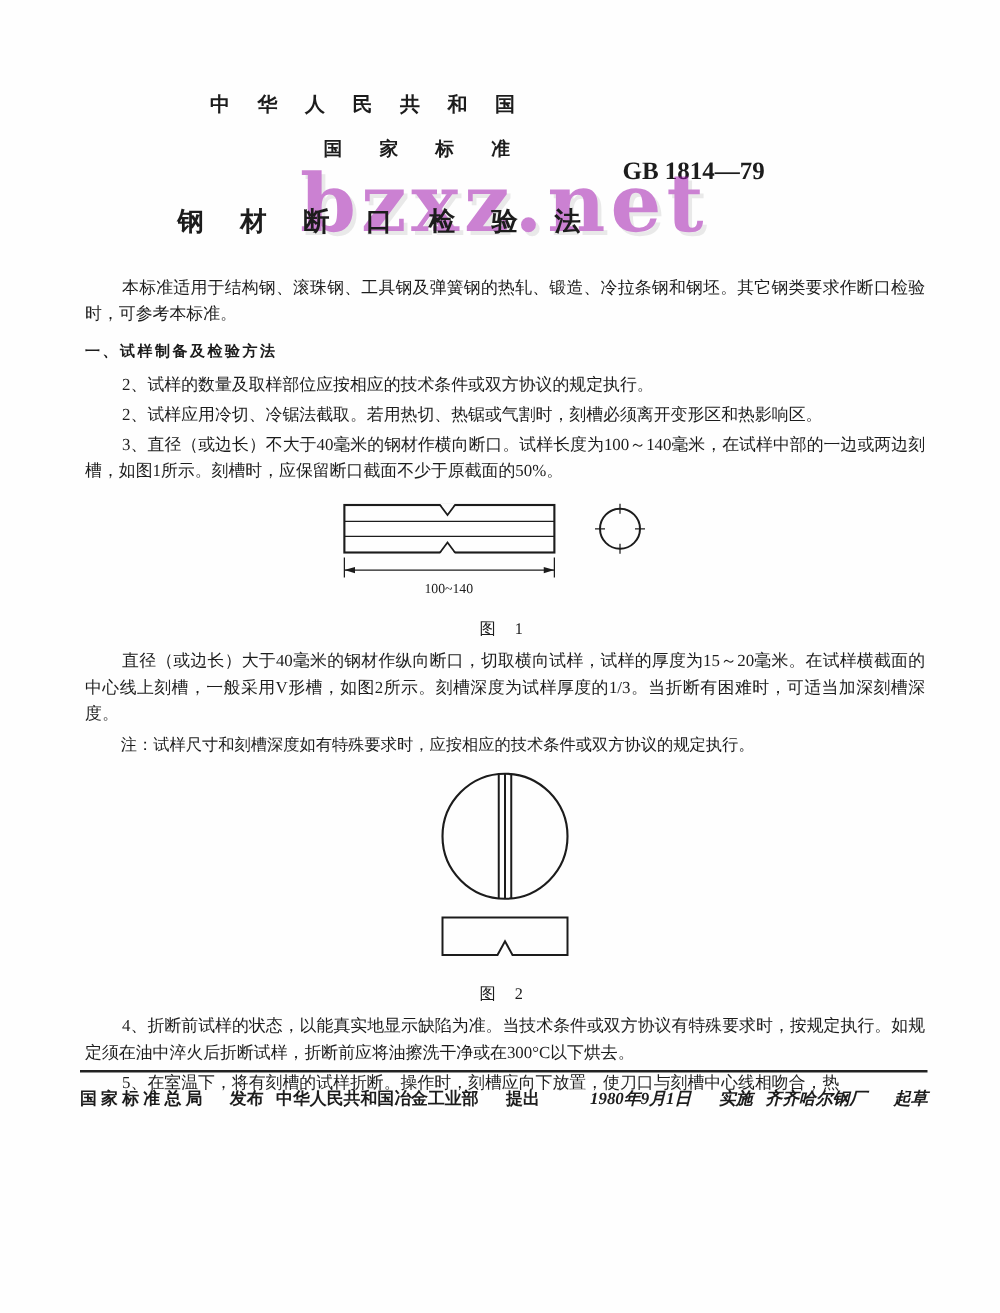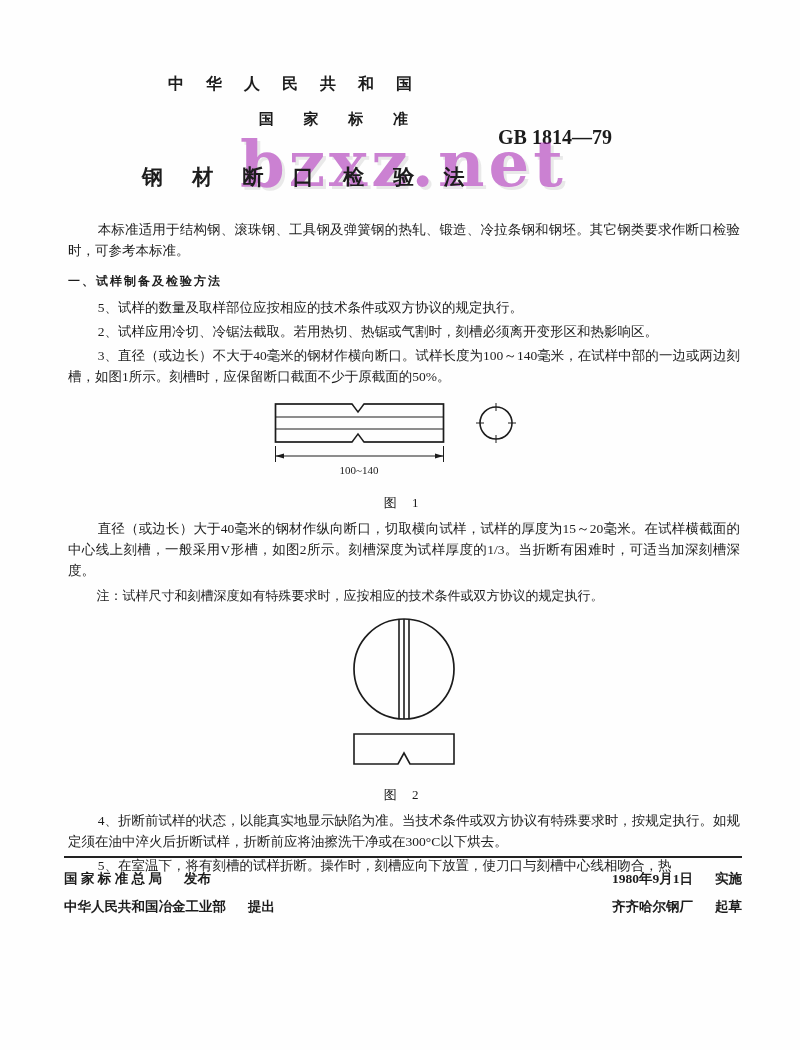--- a/index.html
+++ b/index.html
@@ -58,24 +58,24 @@
   .fig-caption { font-size: 13px; letter-spacing: 6px; margin-top: 2px; font-family: Liberation Serif, serif; }
 
   
   .footer {
     position: absolute; left: 64px; right: 58px; top: 856px;
     border-top: 2px solid #222;
     padding-top: 12px;
     display: flex; justify-content: space-between;
     font-size: 13.5px; font-weight: bold; z-index: 1;
   }
-  .footer .col { display: flex; flex-direction: column; gap: 10px; }
+  .footer .col { display: flex; flex-direction: row; gap: 10px; }
   .footer .row { white-space: nowrap; }
   .footer .verb { margin-left: 22px; }
-  .footer .col.right .row { text-align: left; }
+  .footer .col.right .row { text-align: left; font-style: italic; }
 
   svg .ink { stroke: #1c1c1c; fill: none; }
   svg text { font-family: "Liberation Serif", serif; fill: #1c1c1c; }
 </style>
 </head>
 <body>
 
 <div class="sheet">
 
   <div class="watermark">bzxz.net</div>
@@ -86,21 +86,21 @@
   </div>
   <div class="hdr-num">GB 1814—79</div>
   <h1 class="doc-title">钢 材 断 口 检 验 法</h1>
 
   <div class="content">
 
     <p class="indent">本标准适用于结构钢、滚珠钢、工具钢及弹簧钢的热轧、锻造、冷拉条钢和钢坯。其它钢类要求作断口检验时，可参考本标准。</p>
 
     <p class="section-heading">一、试样制备及检验方法</p>
 
-    <p class="indent">5、试样的数量及取样部位应按相应的技术条件或双方协议的规定执行。</p>
+    <p class="indent">2、试样的数量及取样部位应按相应的技术条件或双方协议的规定执行。</p>
     <p class="indent">2、试样应用冷切、冷锯法截取。若用热切、热锯或气割时，刻槽必须离开变形区和热影响区。</p>
     <p class="indent">3、直径（或边长）不大于40毫米的钢材作横向断口。试样长度为100～140毫米，在试样中部的一边或两边刻槽，如图1所示。刻槽时，应保留断口截面不少于原截面的50%。</p>
 
     <div class="figure">
       <svg width="260" height="88" viewBox="0 0 260 88">
 
         <rect class="ink" x="1.5" y="8" width="168" height="38" stroke-width="1.7"></rect>
         <line class="ink" x1="1.5" y1="21" x2="169.5" y2="21" stroke-width="1"></line>
         <line class="ink" x1="1.5" y1="33" x2="169.5" y2="33" stroke-width="1"></line>
 

